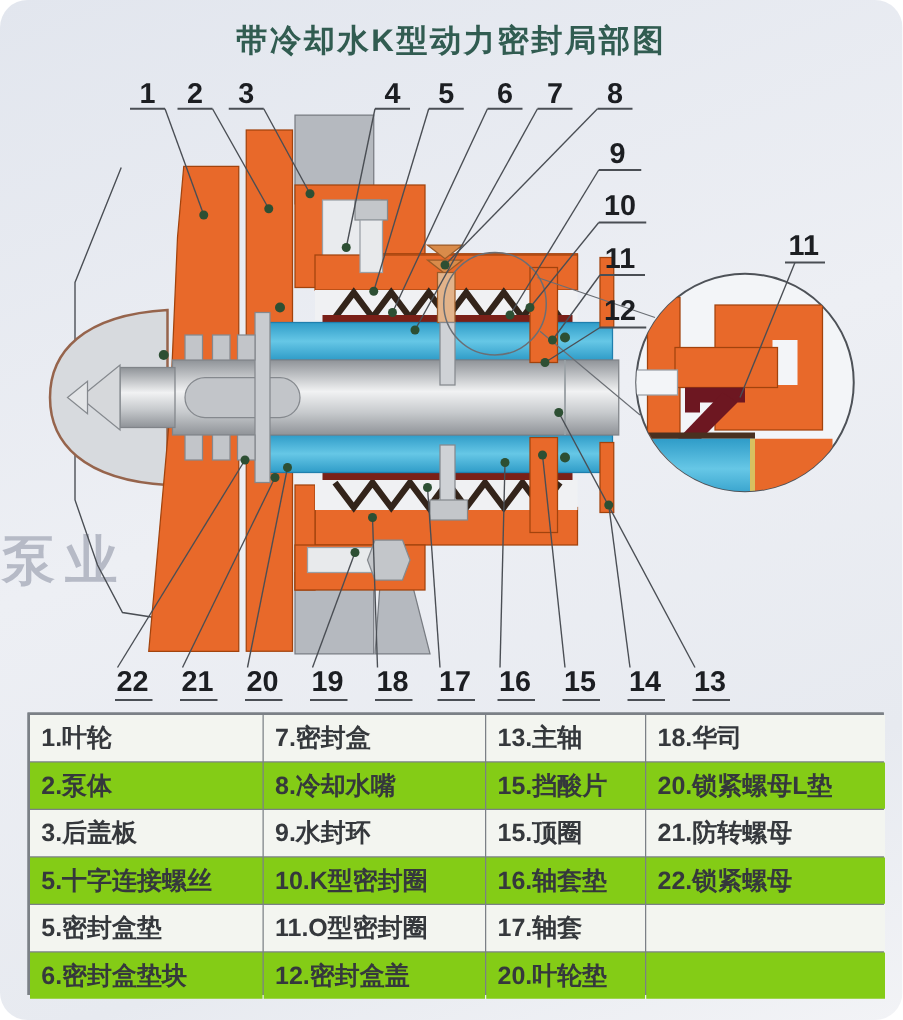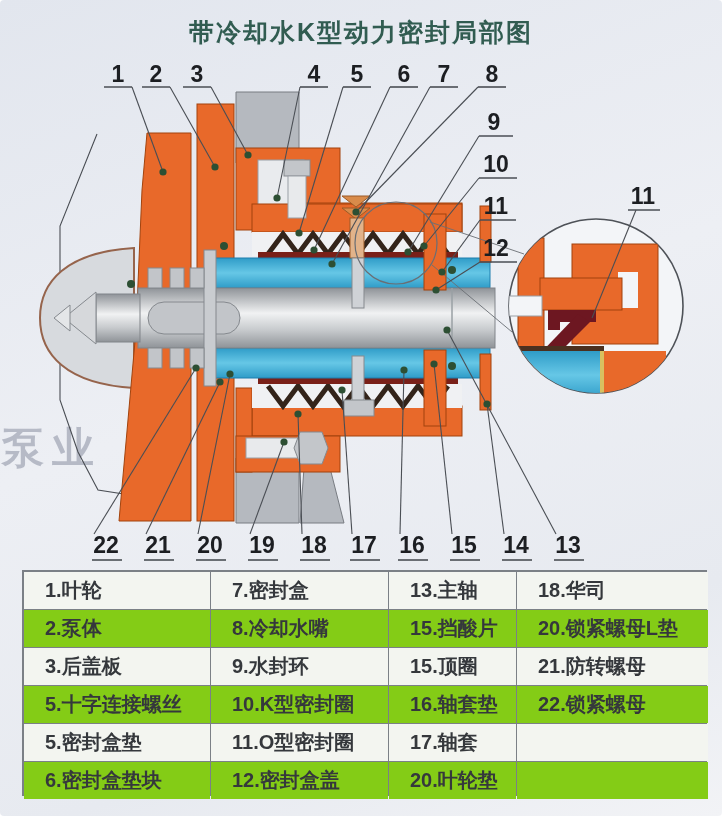--- a/index.html
+++ b/index.html
@@ -1,31 +1,31 @@
 <!DOCTYPE html>
 <html><head>
 <meta charset="utf-8">
 <style>
   html,body{margin:0;padding:0;background:#ffffff;}
   body{font-family:"Liberation Sans", sans-serif;}
-  .card{position:relative;width:722px;height:816px;border-radius:4px;overflow:hidden;
+  .card{position:relative;width:722px;height:816px;border-radius:22px;overflow:hidden;
         background:linear-gradient(160deg,#e2e6ee 0%,#edeff4 45%,#e7eaf0 78%,#f2f3f6 100%);}
   .title{position:absolute;top:16px;left:0;width:722px;text-align:center;
          font-size:25px;font-weight:bold;color:#315c51;letter-spacing:2px;}
   .watermark{position:absolute;top:420px;left:2px;font-size:42px;font-weight:bold;
              color:#81879a;opacity:.5;letter-spacing:8px;}
   svg.diagram{position:absolute;top:0;left:0;}
   .cnum{font-size:23px;font-weight:bold;fill:#1c1e22;text-anchor:middle;}
   .uline{stroke:#4a4e54;stroke-width:1.6;}
   .leader{stroke:#4a4e54;stroke-width:1.1;fill:none;}
   .cdot{fill:#2d4f33;}
   .parts-table{position:absolute;left:22px;top:570px;width:681px;height:222px;
                display:grid;grid-template-columns:186px 177px 127px 191px;
                grid-auto-rows:37px;border:2px solid #7b8086;background:#7b8086;gap:1px;}
-  .cell{display:flex;align-items:center;padding-left:21px;font-size:20px;font-weight:bold;
+  .cell{display:flex;align-items:center;padding-left:9px;font-size:20px;font-weight:bold;
         color:#35383c;background:#f3f5f0;white-space:nowrap;overflow:hidden;}
   .cell.alt{background:#84cc16;}
 </style>
 </head>
 <body>
 
 <div class="card">
 
   <div class="title">带冷却水K型动力密封局部图</div>
   <div class="watermark">泵业</div>

